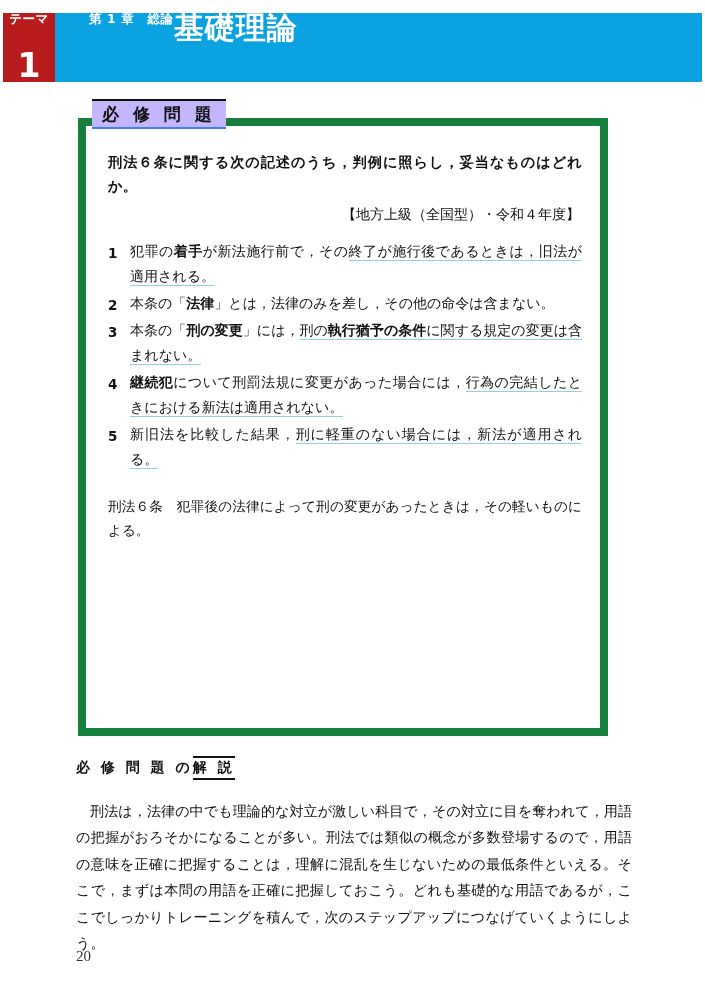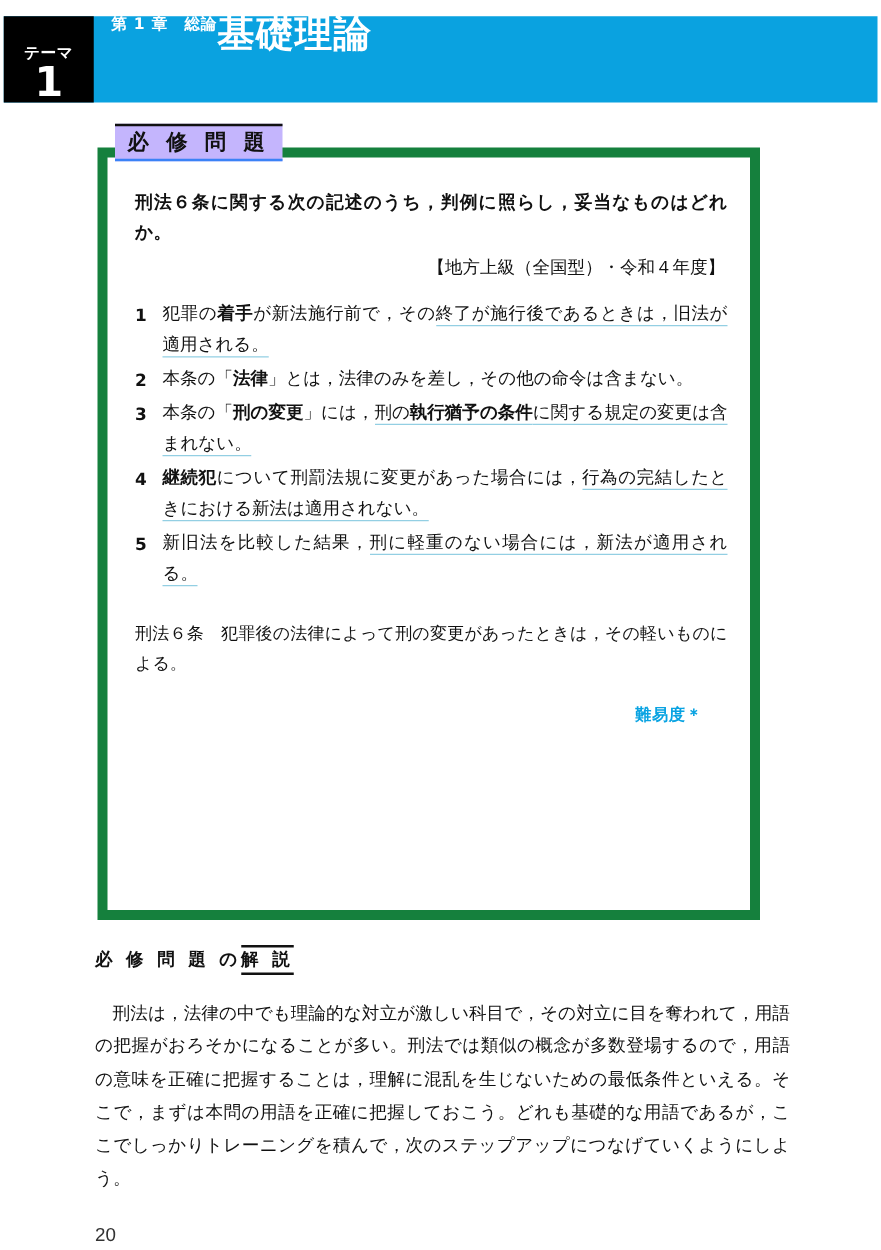--- a/index.html
+++ b/index.html
@@ -29,27 +29,27 @@
     left: 0;
     top: 0;
     width: 699px;
     height: 69px;
     background: #0aa2e0;
   }
   .theme-badge {
     position: absolute;
     left: 0;
     top: 0;
-    width: 72px;
+    width: 52px;
     height: 69px;
-    background: #000000;
+    background: #b91c1c;
     display: flex;
     flex-direction: column;
     align-items: center;
-    justify-content: flex-end;
+    justify-content: space-between;
     z-index: 3;
   }
   .theme-badge-label {
     color: #ffffff;
     font-family: "DejaVu Sans", "Liberation Sans", sans-serif;
     font-size: 12.5px;
     font-weight: bold;
     letter-spacing: 0.5px;
     line-height: 1;
     margin-bottom: 1px;
@@ -231,24 +231,23 @@
     line-height: 1.88;
     color: #111111;
     text-align: justify;
     text-indent: 1em;
   }
 
   .page-number {
     position: absolute;
     left: 76px;
     top: 948px;
-    font-family: Liberation Sans, sans-serif;
+    font-family: Liberation Serif, serif;
     font-size: 15px;
     color: #333333;
-    margin-top: 32px;
   }
 </style>
 </head>
 <body>
 
 <div class="header">
   <div class="header-bar"></div>
   <div class="theme-badge">
     <span class="theme-badge-label">テーマ</span>
     <span class="theme-badge-number">1</span>
@@ -285,21 +284,20 @@
         <div class="choice">
           <span class="choice-num">5</span>
           <span class="choice-text"><span>新旧法を比較した結果，</span><span class="ul-cyan">刑に軽重のない場合には，新法が適用される。</span></span>
         </div>
       </div>
 
     <div class="ref-block">
       <span class="ref-body">刑法６条　犯罪後の法律によって刑の変更があったときは，その軽いものによる。</span>
     </div>
 
-    <div class="difficulty">難易度＊</div>
   </div>
 </div>
 
 <div class="box-title">必 修 問 題</div>
 
 <div class="explain-heading">
   <span class="eh-plain">必 修 問 題 の</span>
   <span class="eh-underlined">解 説</span>
 </div>
 

